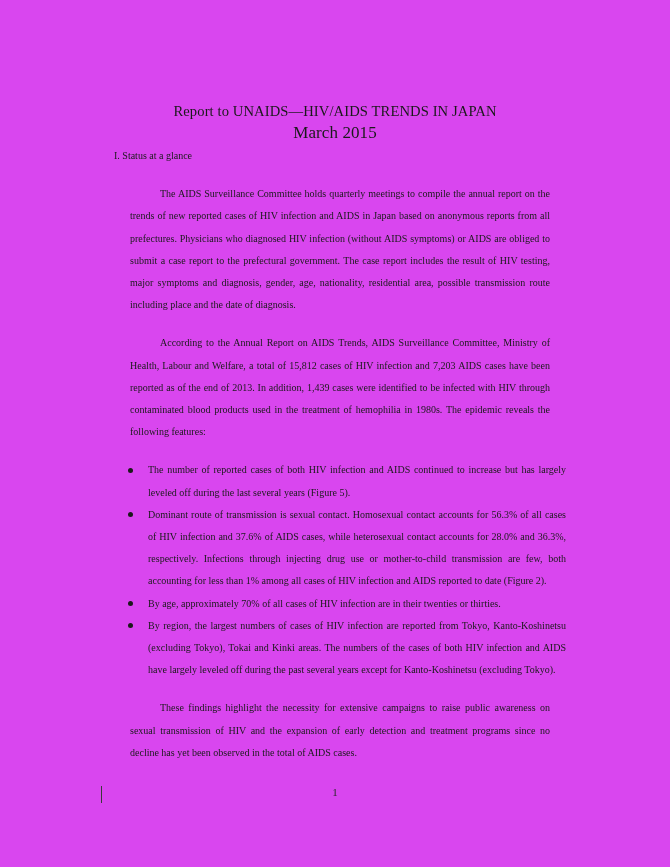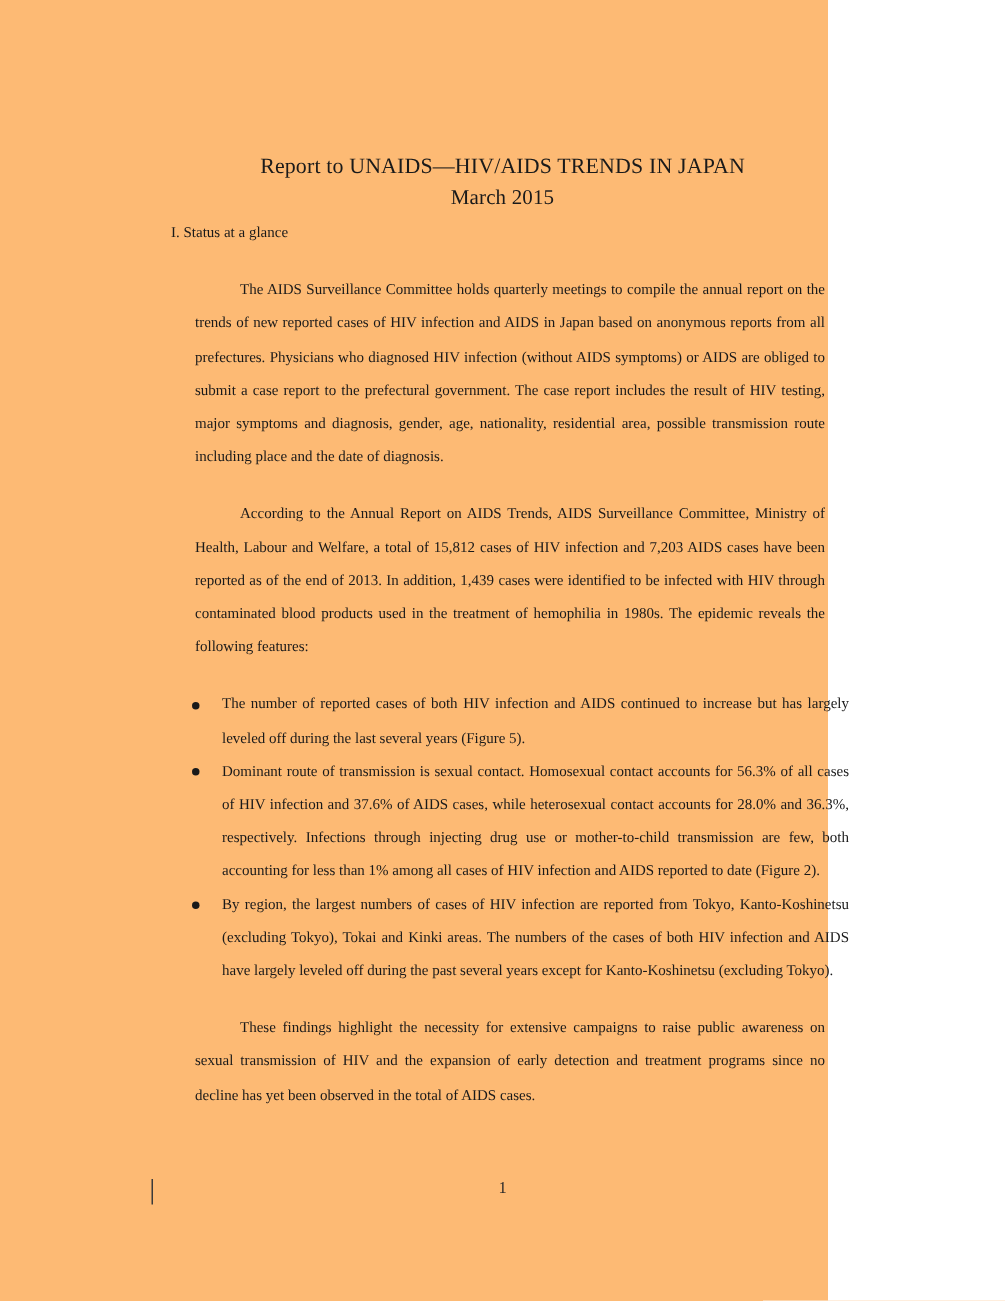--- a/index.html
+++ b/index.html
@@ -13,41 +13,41 @@
     position: relative;
     font-family: "Liberation Serif", "DejaVu Serif", serif;
     color: #1a1a1a;
     overflow: hidden;
   }
 
   .page {
     position: absolute;
     left: 0;
     top: 0;
-    width: 552px;
+    width: 670px;
     height: 867px;
-    background: #fdba74;
+    background: #d946ef;
   }
 
   
   .title-block {
     position: absolute;
     left: 0;
     top: 101px;
     width: 670px;
     text-align: center;
   }
   .doc-title {
     font-size: 14.6px;
     line-height: 21px;
     letter-spacing: 0.1px;
     white-space: nowrap;
   }
   .doc-subtitle {
-    font-size: 14px;
+    font-size: 17px;
     line-height: 21px;
     letter-spacing: 0.1px;
   }
 
   
   .content {
     position: absolute;
     left: 114px;
     top: 145px;
     width: 452px;
@@ -135,20 +135,24 @@
       <li>
         <span class="bullet-dot"></span>
         <span class="ltext">The number of reported cases of both HIV infection and AIDS continued to increase but has largely leveled off during the last several years (Figure 5).</span>
       </li>
       <li>
         <span class="bullet-dot"></span>
         <span class="ltext">Dominant route of transmission is sexual contact. Homosexual contact accounts for 56.3% of all cases of HIV infection and 37.6% of AIDS cases, while heterosexual contact accounts for 28.0% and 36.3%, respectively. Infections through injecting drug use or mother-to-child transmission are few, both accounting for less than 1% among all cases of HIV infection and AIDS reported to date (Figure 2).</span>
       </li>
       <li>
         <span class="bullet-dot"></span>
+        <span class="ltext">By age, approximately 70% of all cases of HIV infection are in their twenties or thirties.</span>
+      </li>
+      <li>
+        <span class="bullet-dot"></span>
         <span class="ltext">By region, the largest numbers of cases of HIV infection are reported from Tokyo, Kanto-Koshinetsu (excluding Tokyo), Tokai and Kinki areas. The numbers of the cases of both HIV infection and AIDS have largely leveled off during the past several years except for Kanto-Koshinetsu (excluding Tokyo).</span>
       </li>
     </ul>
 
     <p class="para">These findings highlight the necessity for extensive campaigns to raise public awareness on sexual transmission of HIV and the expansion of early detection and treatment programs since no decline has yet been observed in the total of AIDS cases.</p>
 
   </div>
 
   <div class="change-bar"></div>
 

